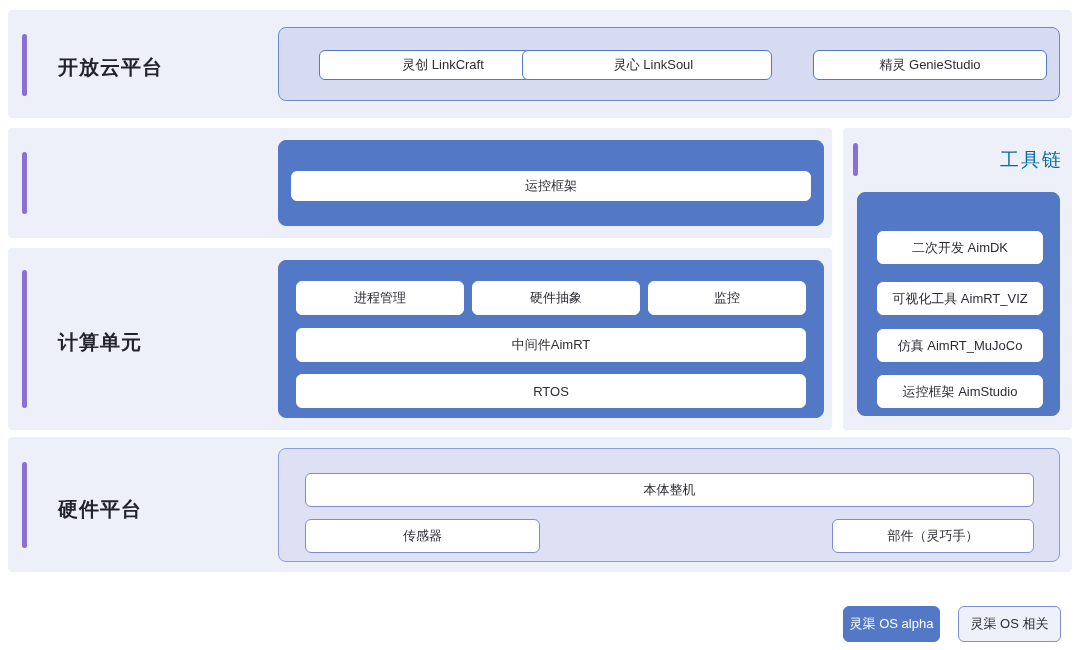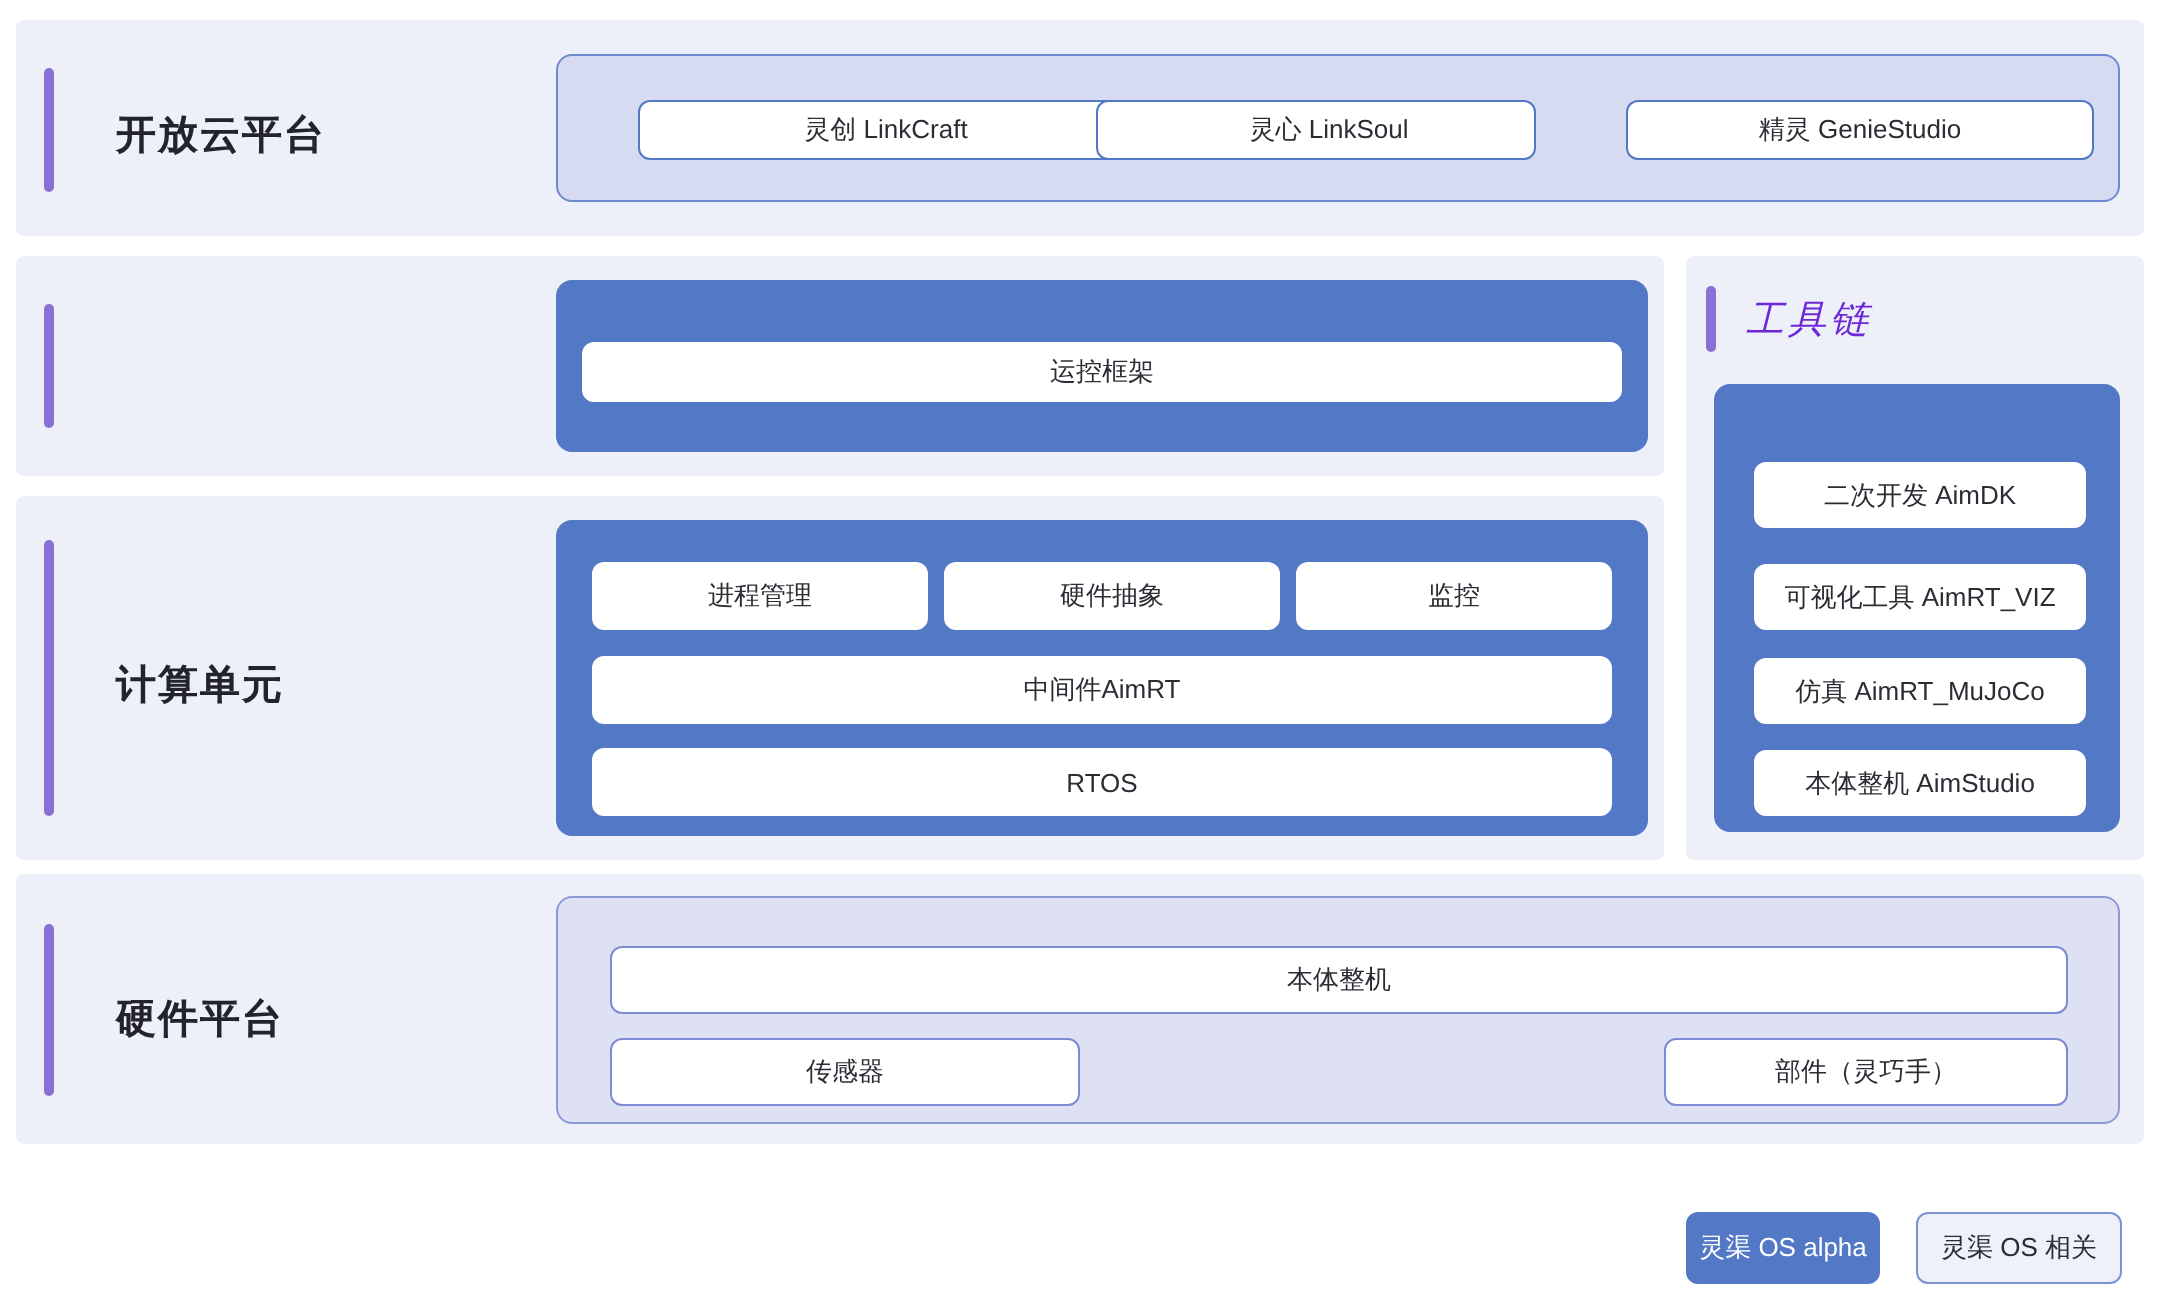--- a/index.html
+++ b/index.html
@@ -86,25 +86,24 @@
     border: 1.2px solid #7d8bd4;
   }
   .tile-plain {
     border: 1px solid #ffffff;
   }
 
   
   .toolchain-title {
     position: absolute;
     font-size: 19px;
-    color: #6d28d9;
+    color: #0369a1;
     letter-spacing: 2px;
     white-space: nowrap;
-    text-align: left;
-    font-style: italic;
+    text-align: right;
   }
 
   
   .legend-btn {
     position: absolute;
     box-sizing: border-box;
     border-radius: 6px;
     display: flex;
     align-items: center;
     justify-content: center;
@@ -126,21 +125,21 @@
 <body>
 
 <div class="canvas">
 
   <div class="layer-row" style="left:8px; top:10px; width:1064px; height:108px;"></div>
   <div class="accent-bar" style="left:22px; top:34px; height:62px;"></div>
   <div class="layer-title" style="left:58px; top:54px;">开放云平台</div>
 
   <div class="panel panel-light" style="left:278px; top:27px; width:782px; height:74px;"></div>
   <div class="tile tile-b" style="left:291px; top:50px; width:248px; height:30px;margin-left:28px;">灵创 LinkCraft</div>
-  <div class="tile tile-b" style="left:548px; top:50px; width:220px; height:30px;padding-left:13px;">灵心 LinkSoul</div>
+  <div class="tile tile-b" style="left:522px; top:50px; width:250px; height:30px;padding-left:13px;">灵心 LinkSoul</div>
   <div class="tile tile-b" style="left:813px; top:50px; width:234px; height:30px;">精灵 GenieStudio</div>
 
   <div class="layer-row" style="left:8px; top:128px; width:824px; height:110px;"></div>
   <div class="accent-bar" style="left:22px; top:152px; height:62px;"></div>
 
   <div class="panel panel-blue" style="left:278px; top:140px; width:546px; height:86px;"></div>
   <div class="tile tile-plain" style="left:291px; top:171px; width:520px; height:30px;">运控框架</div>
 
   <div class="layer-row" style="left:8px; top:248px; width:824px; height:182px;"></div>
   <div class="accent-bar" style="left:22px; top:270px; height:138px;"></div>
@@ -157,21 +156,21 @@
 
   <div class="layer-row" style="left:843px; top:128px; width:229px; height:302px;"></div>
   <div class="accent-bar" style="left:853px; top:143px; height:33px;"></div>
   <div class="toolchain-title" style="left:873px; top:147px; width:190px;">工具链</div>
 
   <div class="panel panel-blue" style="left:857px; top:192px; width:203px; height:224px;"></div>
 
   <div class="tile tile-plain" style="left:877px; top:231px; width:166px; height:33px;">二次开发 AimDK</div>
   <div class="tile tile-plain" style="left:877px; top:282px; width:166px; height:33px;">可视化工具 AimRT_VIZ</div>
   <div class="tile tile-plain" style="left:877px; top:329px; width:166px; height:33px;text-align:right;">仿真 AimRT_MuJoCo</div>
-  <div class="tile tile-plain" style="left:877px; top:375px; width:166px; height:33px;">本体整机 AimStudio</div>
+  <div class="tile tile-plain" style="left:877px; top:375px; width:166px; height:33px;">运控框架 AimStudio</div>
 
   <div class="layer-row" style="left:8px; top:437px; width:1064px; height:135px;"></div>
   <div class="accent-bar" style="left:22px; top:462px; height:86px;"></div>
   <div class="layer-title" style="left:58px; top:496px;">硬件平台</div>
 
   <div class="panel panel-light-2" style="left:278px; top:448px; width:782px; height:114px;"></div>
 
   <div class="tile tile-v" style="left:305px; top:473px; width:729px; height:34px;">本体整机</div>
 
   <div class="tile tile-v" style="left:305px; top:519px; width:235px; height:34px;">传感器</div>

